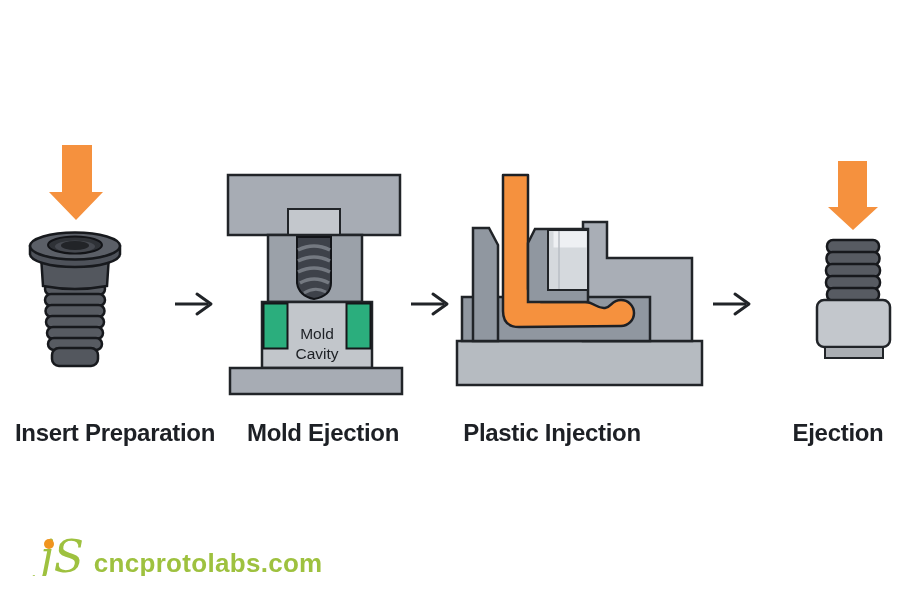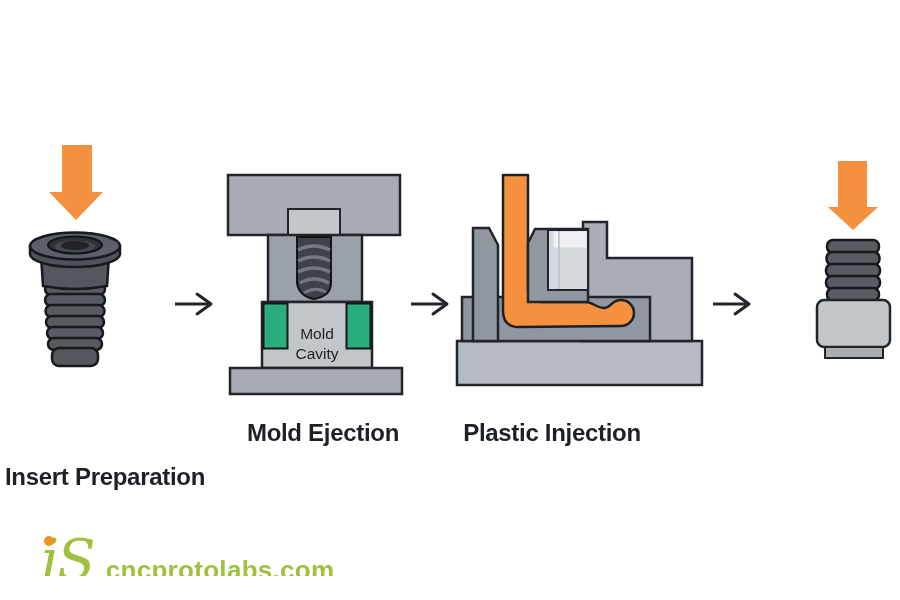--- a/index.html
+++ b/index.html
@@ -14,32 +14,32 @@
   #svg-stage4{left:790px;top:130px;}
   .flow-arrow{position:absolute;top:291px;}
   #flow-arrow-1{left:172px;}
   #flow-arrow-2{left:408px;}
   #flow-arrow-3{left:710px;}
   .stage-label{
     position:absolute;top:419px;transform:translateX(-50%);
     font-size:24px;font-weight:700;color:#1d2025;letter-spacing:-0.3px;
     white-space:nowrap;
   }
-  #label-1{left:105px;margin-top:44px;}
+  #label-1{left:115px;}
   #label-2{left:323px;}
   #label-3{left:552px;}
   #label-4{left:838px;}
   #logo{
     position:absolute;left:40px;top:532px;display:flex;
     align-items:baseline;gap:10px;
   }
   #logo-monogram-wrap{position:relative;line-height:1;}
   #logo-monogram{
     font-family:"DejaVu Serif","Liberation Serif",serif;
-    font-style:italic;font-size:56px;line-height:1;color:#9ec13f;
+    font-style:italic;font-size:44px;line-height:1;color:#9ec13f;
   }
   #logo-dot{
     position:absolute;left:4px;top:4px;width:10px;height:10px;
     border-radius:50%;background:#f0941f;
   }
   #logo-domain{
     font-family:"Liberation Sans",sans-serif;font-weight:700;
     font-size:26px;color:#9ec13f;letter-spacing:0.3px;margin-top:16px;
   }
   .cav-text{
@@ -157,20 +157,21 @@
     <polyline points="25,3 39,13 25,23" fill="none" stroke="#212428" stroke-width="3" stroke-linecap="round" stroke-linejoin="round"></polyline>
   </svg>
   <svg id="flow-arrow-3" class="flow-arrow" width="46" height="26" viewBox="0 0 46 26">
     <line x1="3" y1="13" x2="36" y2="13" stroke="#212428" stroke-width="3"></line>
     <polyline points="25,3 39,13 25,23" fill="none" stroke="#212428" stroke-width="3" stroke-linecap="round" stroke-linejoin="round"></polyline>
   </svg>
 
   <div id="label-1" class="stage-label">Insert Preparation</div>
   <div id="label-2" class="stage-label">Mold Ejection</div>
   <div id="label-3" class="stage-label">Plastic Injection</div>
+  <div id="label-4" class="stage-label">Ejection</div>
 
   <div id="logo">
     <div id="logo-monogram-wrap">
       <span id="logo-monogram">jS</span>
       <span id="logo-dot"></span>
     </div>
     <span id="logo-domain">cncprotolabs.com</span>
   </div>
 
 </div>

